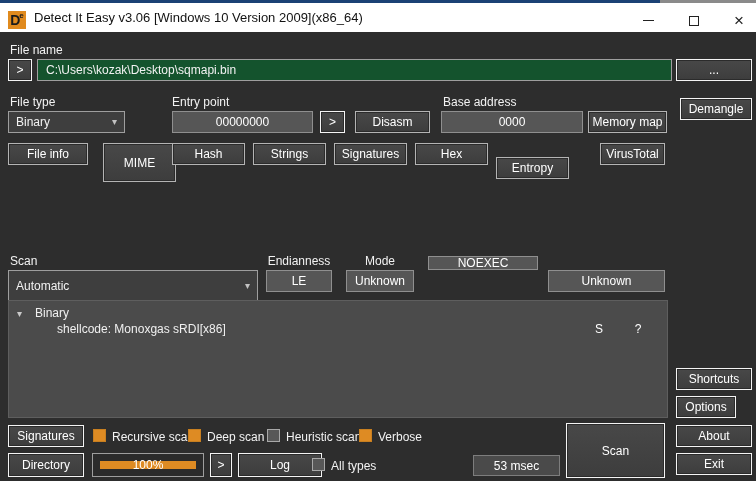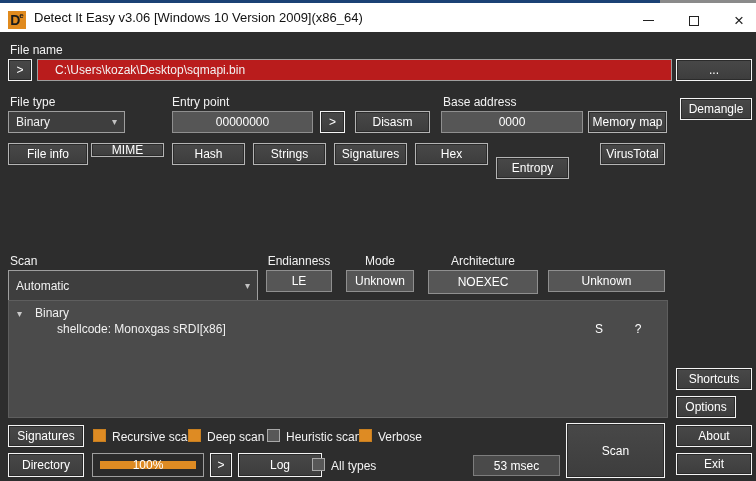--- a/index.html
+++ b/index.html
@@ -24,22 +24,22 @@
   .label { position:absolute; color:#f2f2f2; white-space:nowrap; }
   .label.ctr { text-align:center; }
   .btn {
     position:absolute; display:flex; align-items:center; justify-content:center;
     background:linear-gradient(#484848,#3d3d3d); color:#fff;
     border:1px solid #b4b4b4; box-shadow:inset 0 0 0 1px #2b2b2b;
     white-space:nowrap; font-size:12px;
   }
   .btn.bright { border-color:#f4f4f4; }
   .input {
-    position:absolute; background:#b91c1c; border:1px solid #9e9e9e;
-    color:#f2f2f2; display:flex; align-items:center; padding-left:17px; white-space:nowrap;
+    position:absolute; background:#14532d; border:1px solid #9e9e9e;
+    color:#f2f2f2; display:flex; align-items:center; padding-left:8px; white-space:nowrap;
   }
   .field {
     position:absolute; background:#565656; border:1px solid #8f8f8f;
     color:#fff; display:flex; align-items:center; justify-content:center; white-space:nowrap;
   }
   .combo {
     position:absolute; background:#3e3e3e; border:1px solid #9e9e9e;
     color:#f2f2f2; display:flex; align-items:center; padding-left:7px;
   }
   .combo .arrow { position:absolute; right:7px; top:50%; transform:translateY(-54%); color:#c2c2c2; font-size:10px; }
@@ -94,41 +94,41 @@
     <span class="arrow">▾</span>
   </div>
   <div class="field" style="left:172px; top:111px; width:141px; height:22px;">00000000</div>
   <div class="btn bright" style="left:320px; top:111px; width:25px; height:22px;">&gt;</div>
   <div class="btn" style="left:355px; top:111px; width:75px; height:22px;">Disasm</div>
   <div class="field" style="left:441px; top:111px; width:142px; height:22px;">0000</div>
   <div class="btn" style="left:588px; top:111px; width:79px; height:22px;">Memory map</div>
   <div class="btn bright" style="left:680px; top:98px; width:72px; height:22px;">Demangle</div>
 
   <div class="btn" style="left:8px;   top:143px; width:80px; height:22px;">File info</div>
-  <div class="btn" style="left:91px;  top:143px; width:73px; height:14px;">MIME</div>
+  <div class="btn" style="left:103px;  top:143px; width:73px; height:39px;">MIME</div>
   <div class="btn" style="left:172px; top:143px; width:73px; height:22px;">Hash</div>
   <div class="btn" style="left:253px; top:143px; width:73px; height:22px;">Strings</div>
   <div class="btn" style="left:334px; top:143px; width:73px; height:22px;">Signatures</div>
   <div class="btn" style="left:415px; top:143px; width:73px; height:22px;">Hex</div>
   <div class="btn" style="left:496px; top:157px; width:73px; height:22px;">Entropy</div>
   <div class="btn" style="left:600px; top:143px; width:65px; height:22px;">VirusTotal</div>
 
   <div class="label" style="left:10px; top:254px;">Scan</div>
   <div class="label ctr" style="left:266px; top:254px; width:66px;">Endianness</div>
   <div class="label ctr" style="left:346px; top:254px; width:68px;">Mode</div>
   <div class="label ctr" style="left:428px; top:254px; width:110px;">Architecture</div>
   <div class="label ctr" style="left:548px; top:254px; width:117px;margin-top:20px;">Type</div>
 
   <div class="combo" style="left:8px; top:270px; width:250px; height:32px;">
     <span>Automatic</span>
     <span class="arrow">▾</span>
   </div>
   <div class="field" style="left:266px; top:270px; width:66px;  height:22px;">LE</div>
   <div class="field" style="left:346px; top:270px; width:68px;  height:22px;">Unknown</div>
-  <div class="field" style="left:428px; top:270px; width:110px; height:24px;">NOEXEC</div>
+  <div class="field" style="left:428px; top:256px; width:110px; height:14px;">NOEXEC</div>
   <div class="field" style="left:548px; top:270px; width:117px; height:22px;">Unknown</div>
 
   <div class="results">
     <div class="tree-row" style="top:4px;">
       <span class="expander">▾</span>
       <span class="tree-root-label">Binary</span>
     </div>
     <div class="tree-row" style="top:20px;">
       <span class="tree-item-label">shellcode: Monoxgas sRDI[x86]</span>
       <span class="tree-mini-btn" style="left:582px;">S</span>

